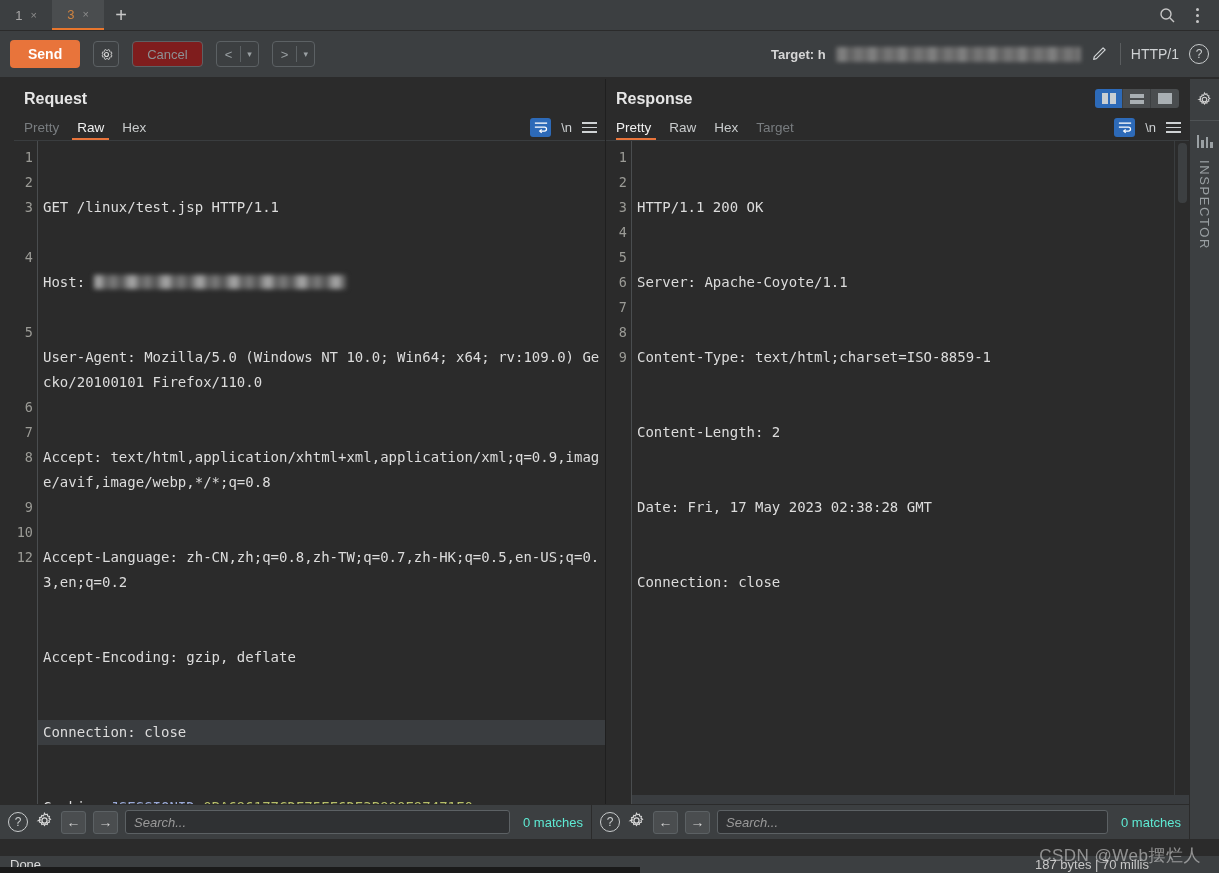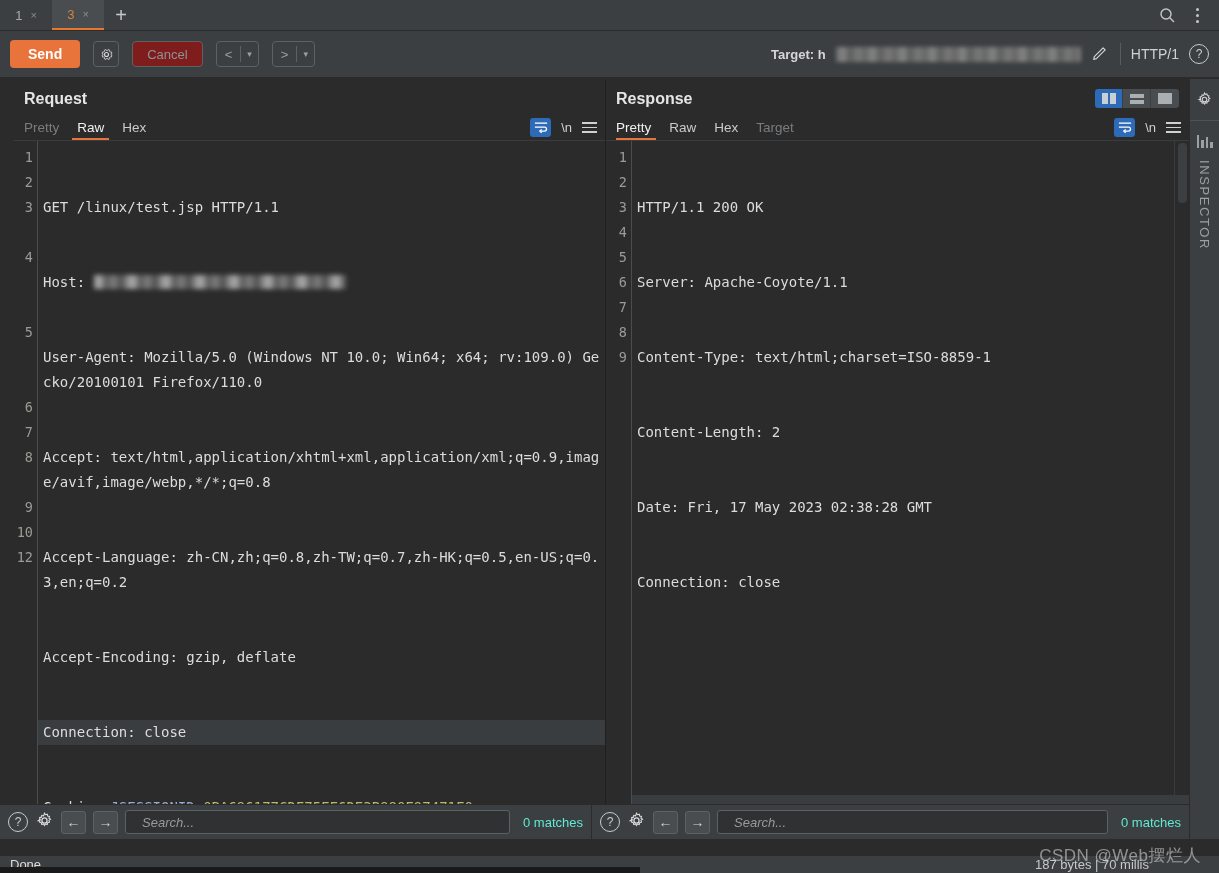--- a/index.html
+++ b/index.html
@@ -305,21 +305,21 @@
   }
   .search-input {
     flex: 1;
     height: 24px;
     background: #2f3133;
     border: 1px solid #5c6164;
     border-radius: 3px;
     color: #cfcfcf;
     font-size: 13px;
     font-style: italic;
-    padding: 0 16px;
+    padding: 0 8px;
     font-family: "Liberation Sans", sans-serif;
     outline: none;
   }
   .search-input::placeholder { color: #9a9a9a; font-style: italic; }
   .matches { font-size: 13px; color: #5eead4; padding-left: 6px; white-space: nowrap; }
 
   
   .statusbar {
     position: absolute;
     left: 0; right: 0; bottom: 0; height: 18px;

